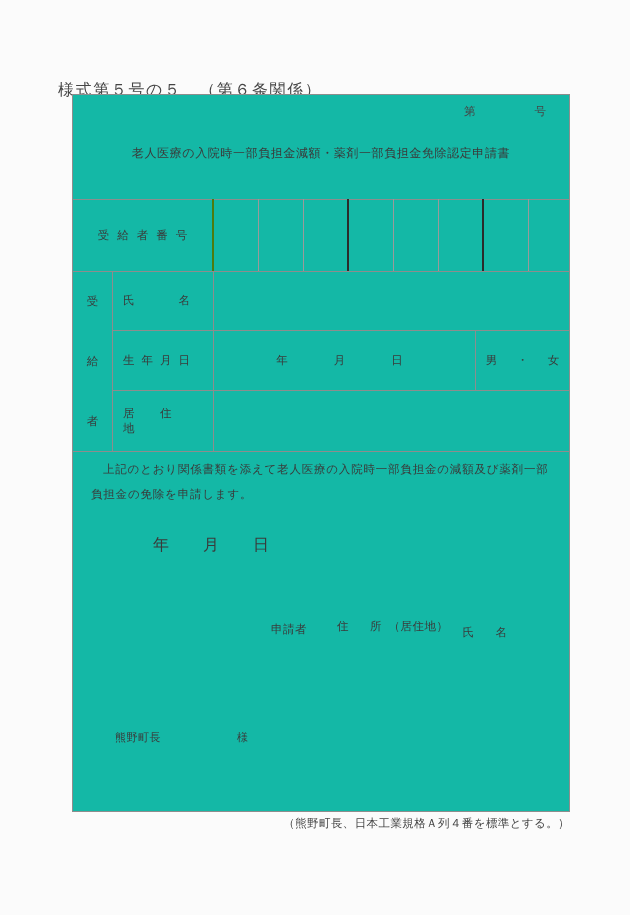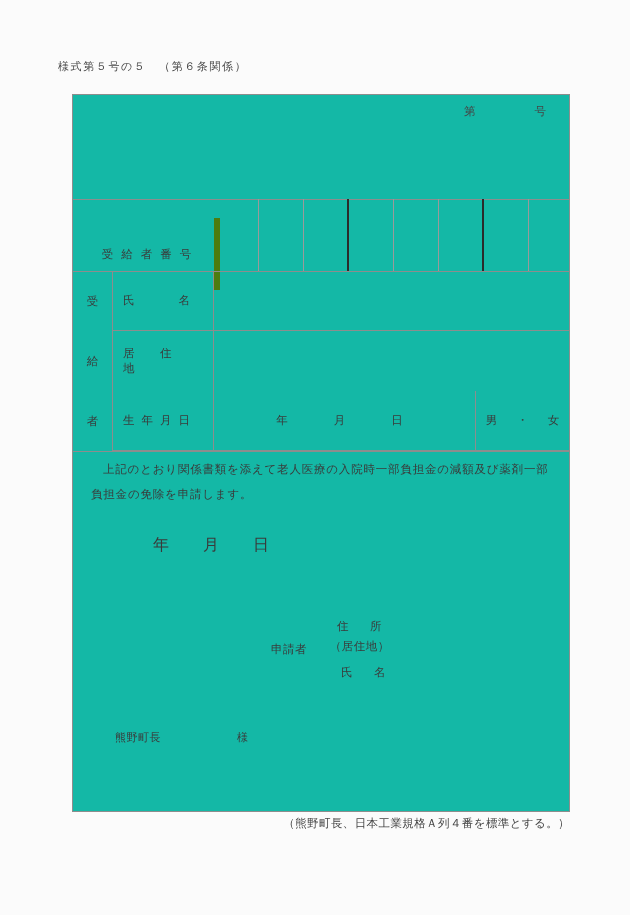--- a/index.html
+++ b/index.html
@@ -20,22 +20,22 @@
   .page {
     position: absolute;
     inset: 0;
     background: #fbfbfb;
   }
 
   
   .form-no {
     position: absolute;
     left: 58px;
-    top: 59px;
-    font-size: 11px;
+    top: 80px;
+    font-size: 16px;
     letter-spacing: 1.6px;
     white-space: nowrap;
     color: #454545;
   }
 
   
   .frame {
     position: absolute;
     left: 72px;
     top: 94px;
@@ -85,30 +85,29 @@
   }
   .num-row {
     position: absolute;
     left: 0;
     top: 104px;
     height: 72px;
     width: 100%;
   }
   .num-label {
     position: absolute;
-    left: 6px;
+    left: 0;
     top: 0;
     width: 141px;
     height: 100%;
-    border-right: 6px solid #4d7c0f;
+    border-right: 2px solid #4d7c0f;
     box-sizing: border-box;
     display: flex;
     align-items: center;
     justify-content: center;
-    margin-top: 19px;
   }
   .num-label span {
     font-size: 11.5px;
     letter-spacing: 8px;
     padding-left: 8px;
     color: #3a3a3a;
   }
   .num-cells {
     position: absolute;
     left: 141px;
@@ -274,21 +273,21 @@
     align-items: center;
     font-size: 11.5px;
     color: #3a3a3a;
   }
   .applicant-label {
     letter-spacing: 0.5px;
     padding-right: 22px;
   }
   .applicant-fields {
     display: flex;
-    flex-direction: column;
+    flex-direction: row;
     gap: 2px;
     line-height: 18px;
     font-family: Liberation Serif, serif;
   }
   .applicant-fields .addr { letter-spacing: 5px; padding-left: 8px; }
   .applicant-fields .addr2 { letter-spacing: 0.5px; text-align: center; }
   .applicant-fields .nm { letter-spacing: 5px; padding-left: 12px; margin-top: 6px; }
 
   
   .addressee {
@@ -319,20 +318,21 @@
 <div class="page">
 
   <div class="form-no">様式第５号の５　（第６条関係）</div>
 
   <div class="frame">
 
     <div class="doc-no">
       <span>第</span><span class="gap"></span><span>号</span>
     </div>
 
+    <div class="title">老人医療の入院時一部負担金減額・薬剤一部負担金免除認定申請書</div>
 
     <div class="rule-top"></div>
 
     <div class="num-row">
       <div class="num-label">
         <span>受給者番号</span>
       </div>
       <div class="num-cells">
         <div class="num-cell"></div>
         <div class="num-cell"></div>
@@ -354,41 +354,41 @@
       </div>
       <div class="recip-rows">
 
         <div class="recip-row">
           <div class="recip-key">
             <span>氏　　名</span>
           </div>
           <div class="recip-val"></div>
         </div>
 
-        <div class="recip-row last">
-          <div class="recip-key">
-            <span>居　住　地</span>
-          </div>
-          <div class="recip-val"></div>
-        </div>
-
         <div class="recip-row">
           <div class="recip-key">
             <span>生年月日</span>
           </div>
           <div class="recip-val">
             <div class="dob-fields">
               <span>年</span>
               <span>月</span>
               <span>日</span>
             </div>
             <div class="sex-cell">男　・　女</div>
           </div>
         </div>
 
+        <div class="recip-row last">
+          <div class="recip-key">
+            <span>居　住　地</span>
+          </div>
+          <div class="recip-val"></div>
+        </div>
+
       </div>
     </div>
 
     <div class="rule-recip-bottom"></div>
 
     <div class="body-text">
       <div class="indent">上記のとおり関係書類を添えて老人医療の入院時一部負担金の減額及び薬剤一部</div>
       <div>負担金の免除を申請します。</div>
     </div>
 

